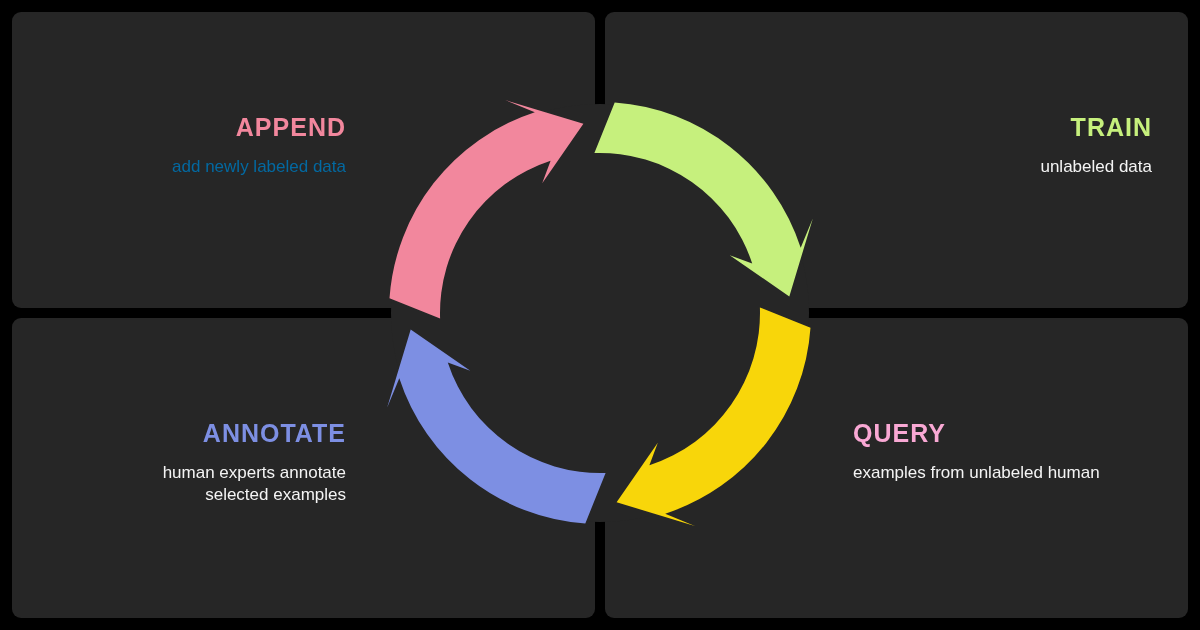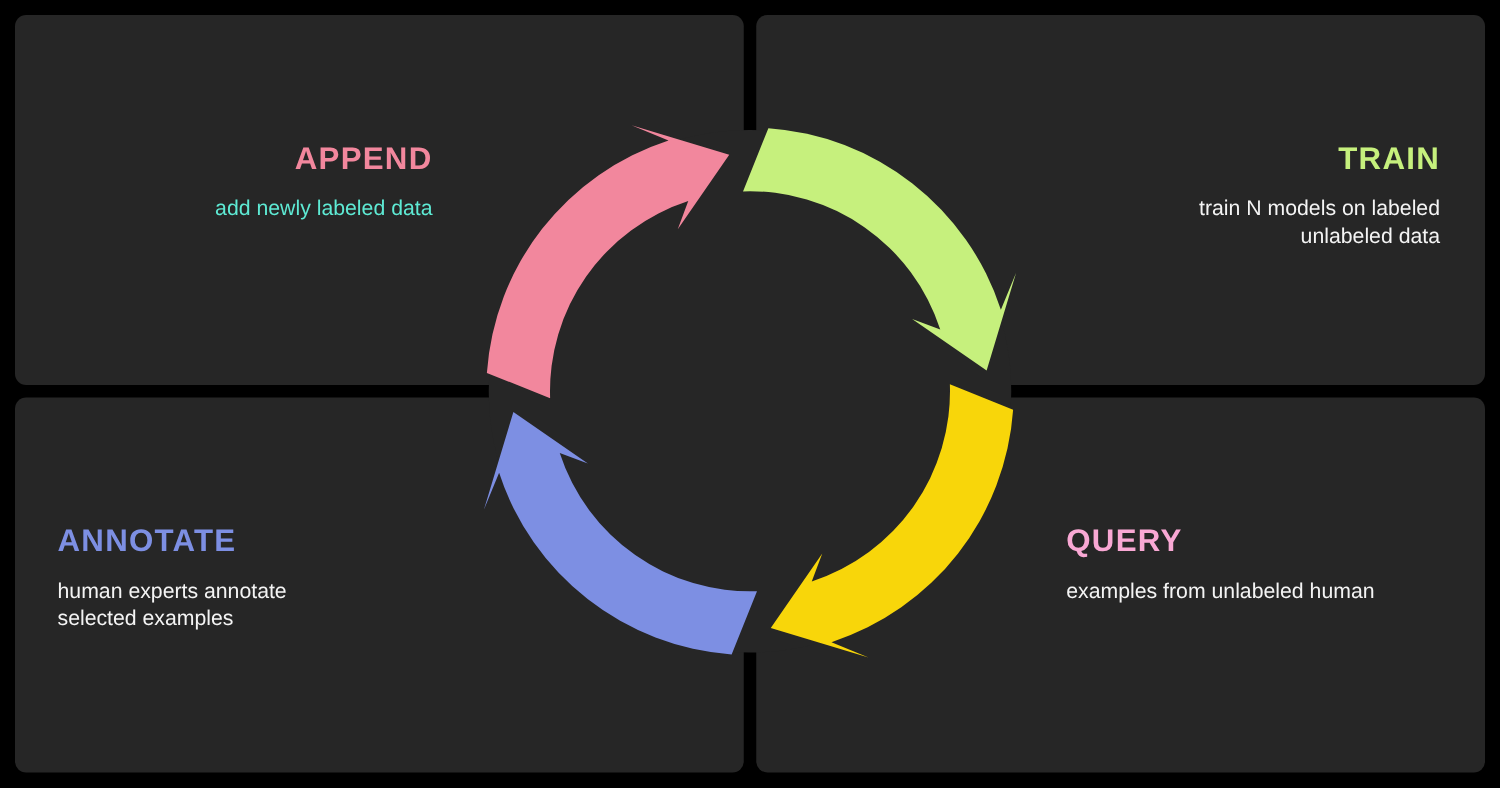--- a/index.html
+++ b/index.html
@@ -23,50 +23,49 @@
   .quad-text{position:absolute;z-index:3;}
   .quad-title{
     font-size:25px;font-weight:700;letter-spacing:1px;line-height:1.1;
     margin:0 0 14px 0;
   }
   .quad-body{
     font-size:17px;line-height:22px;color:#f4f4f4;font-weight:400;
   }
   #text-append{left:46px;top:114px;width:300px;text-align:right;}
   #text-train{left:832px;top:114px;width:320px;text-align:right;}
-  #text-annotate{left:46px;top:420px;width:300px;text-align:left;}
+  #text-annotate{left:46px;top:420px;width:300px;text-align:right;}
   #text-query{left:853px;top:420px;width:330px;text-align:left;}
 </style>
 </head>
 <body style="background: rgb(0, 0, 0);">
 
 <div class="panel" id="panel-tl" style="background: rgb(38, 38, 38);"></div>
 <div class="panel" id="panel-tr" style="background: rgb(38, 38, 38);"></div>
 <div class="panel" id="panel-bl" style="background: rgb(38, 38, 38);"></div>
 <div class="panel" id="panel-br" style="background: rgb(38, 38, 38);"></div>
 
 <svg id="cycle-svg" viewBox="0 0 1200 630">
     <circle cx="600" cy="313" r="209" fill="#262626"></circle>
     <path d="M 440.1 318.6 L 389.5 298.3 A 211 211 0 0 1 534.8 112.3 L 505.2 100.1 L 583.4 123.7 L 542.2 183.3 L 550.6 160.8 A 160 160 0 0 0 440.1 318.6 Z" fill="#f2879d"></path>
     <path d="M 594.4 153.1 L 614.7 102.5 A 211 211 0 0 1 800.7 247.8 L 812.9 218.2 L 789.3 296.4 L 729.7 255.2 L 752.2 263.6 A 160 160 0 0 0 594.4 153.1 Z" fill="#c6f07d"></path>
     <path d="M 759.9 307.4 L 810.5 327.7 A 211 211 0 0 1 665.2 513.7 L 694.8 525.9 L 616.6 502.3 L 657.8 442.7 L 649.4 465.2 A 160 160 0 0 0 759.9 307.4 Z" fill="#f8d60a"></path>
     <path d="M 605.6 472.9 L 585.3 523.5 A 211 211 0 0 1 399.3 378.2 L 387.1 407.8 L 410.7 329.6 L 470.3 370.8 L 447.8 362.4 A 160 160 0 0 0 605.6 472.9 Z" fill="#7d8fe3"></path>
   </svg>
 
 <div class="quad-text" id="text-append">
   <div class="quad-title" style="color: rgb(242, 135, 157);">APPEND</div>
-  <div class="quad-body" style="color: #5eead4;">
+  <div class="quad-body" style="color: #0369a1;">
     <div>add newly labeled data</div>
   </div>
 </div>
 
 <div class="quad-text" id="text-train">
   <div class="quad-title" style="color: rgb(198, 240, 125);">TRAIN</div>
   <div class="quad-body" style="color: rgb(244, 244, 244);">
-    <div>train N models on labeled</div>
     <div>unlabeled data</div>
   </div>
 </div>
 
 <div class="quad-text" id="text-annotate">
   <div class="quad-title" style="color: rgb(125, 143, 227);">ANNOTATE</div>
   <div class="quad-body" style="color: rgb(244, 244, 244);">
     <div>human experts annotate</div>
     <div>selected examples</div>
   </div>

